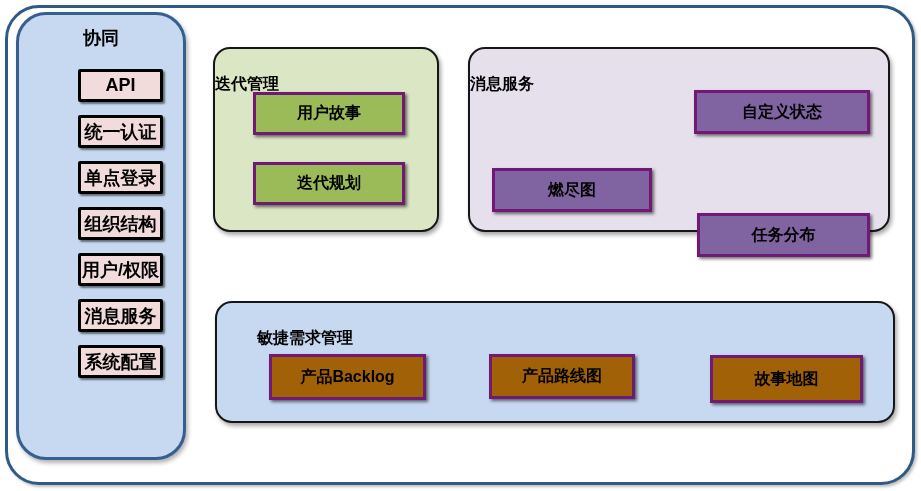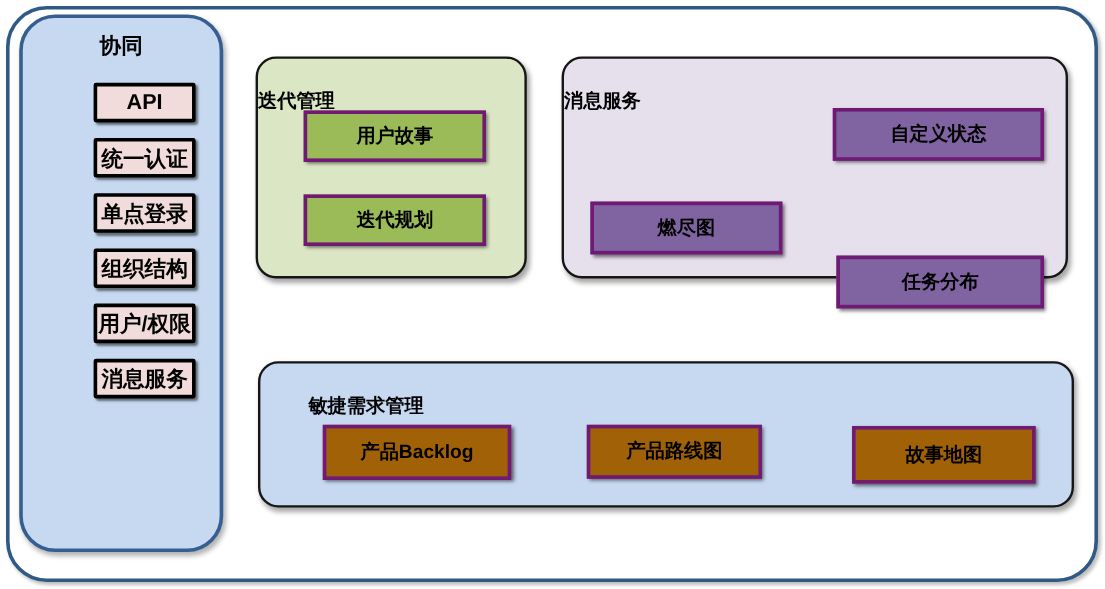--- a/index.html
+++ b/index.html
@@ -97,20 +97,21 @@
 
   <div class="sidebar">
     <div class="sidebar-title">协同</div>
     <div class="sidebar-items">
       <div class="sidebar-item">API</div>
       <div class="sidebar-item">统一认证</div>
       <div class="sidebar-item">单点登录</div>
       <div class="sidebar-item">组织结构</div>
       <div class="sidebar-item">用户/权限</div>
       <div class="sidebar-item">消息服务</div>
+      <div class="sidebar-item">系统配置</div>
     </div>
   </div>
 
   <div class="panel panel-iteration">
     <div class="panel-title">迭代管理</div>
     <div class="box box-green box-user-story">用户故事</div>
     <div class="box box-green box-iteration-planning">迭代规划</div>
   </div>
 
   <div class="panel panel-kanban">

